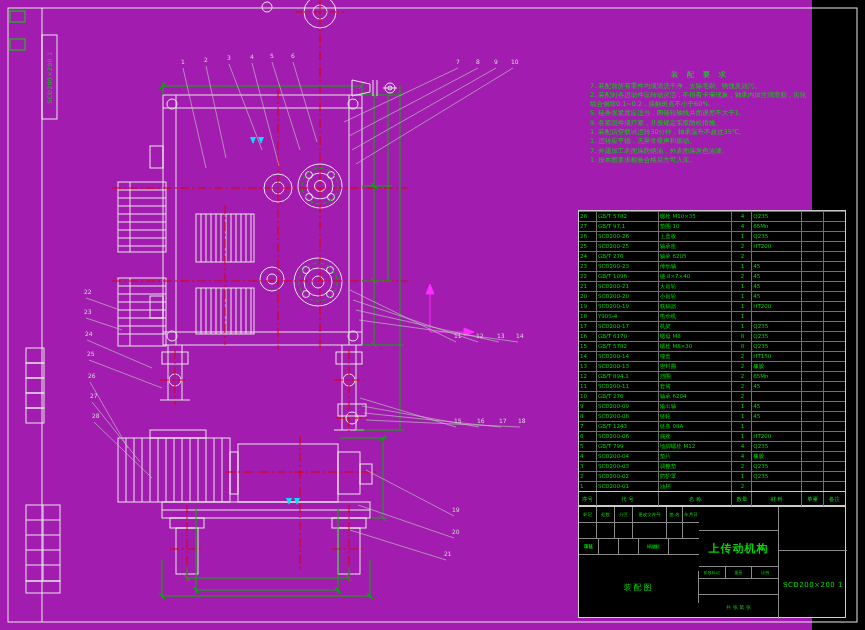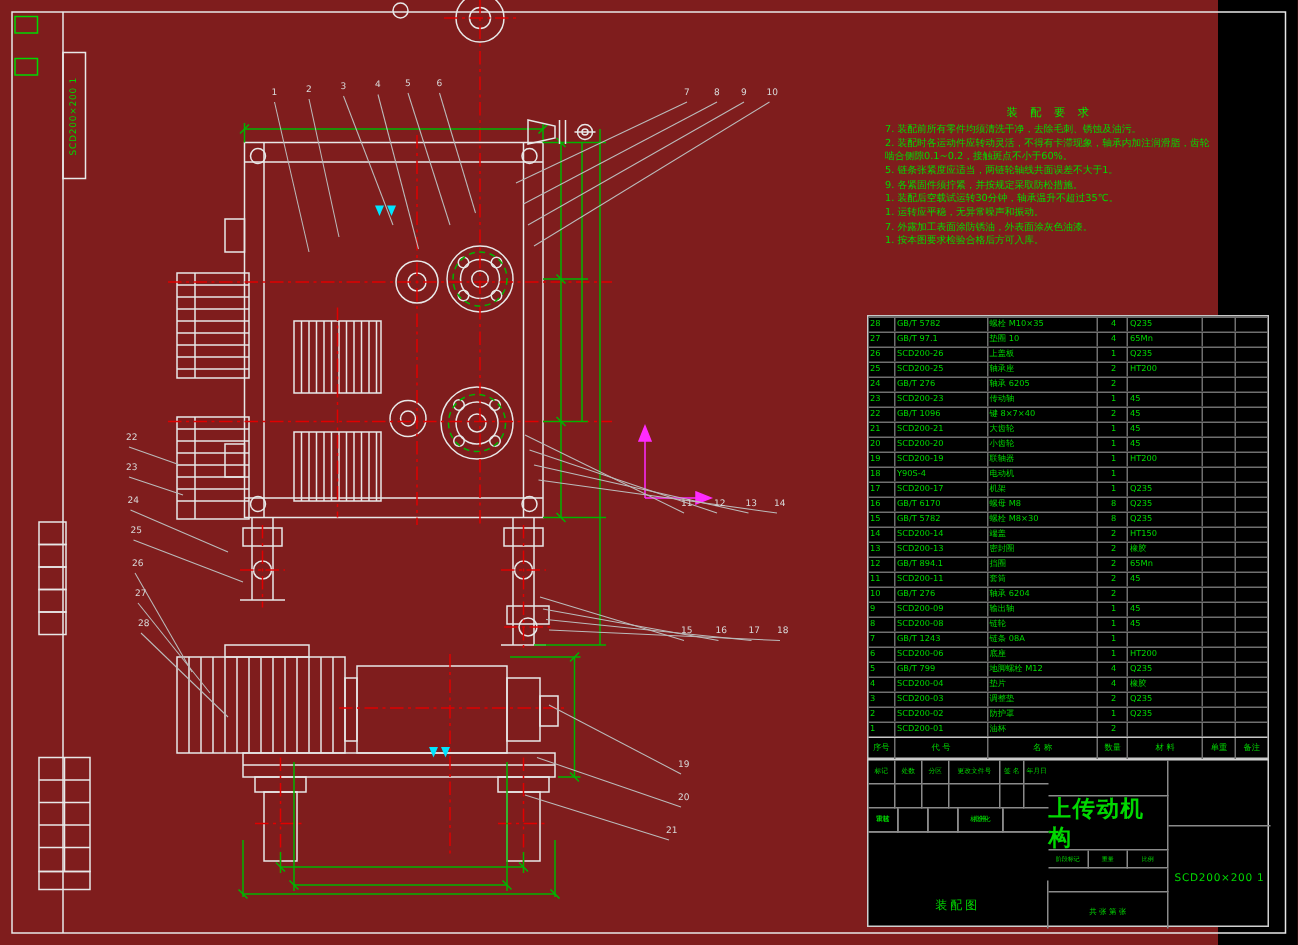--- a/index.html
+++ b/index.html
@@ -1,18 +1,18 @@
 <!DOCTYPE html>
 <html><head>
 <meta charset="utf-8">
 <style>
   *{margin:0;padding:0;box-sizing:border-box}
   html,body{background:#000;width:865px;height:630px;overflow:hidden;
     font-family:"DejaVu Sans",sans-serif}
-  .sheet{position:relative;width:812px;height:630px;background:#7f1d1d}
+  .sheet{position:relative;width:812px;height:630px;background:#a21caf}
   svg.cad{position:absolute;left:0;top:0}
 
   .balloon{position:absolute;color:#d8d8d8;font-size:6px;line-height:1;z-index:5}
 
   .vlabel{position:absolute;left:42px;top:35px;width:15px;height:84px;
     display:flex;align-items:center;justify-content:center;z-index:4}
   .vlabel span{transform:rotate(-90deg);white-space:nowrap;color:#00d800;
     font-size:6px;letter-spacing:.5px}
 
   .notes{position:absolute;left:590px;top:70px;width:220px;color:#00dc00;
@@ -43,26 +43,26 @@
   .tb div{position:absolute}
   .tb-admin{left:0;top:0;width:120px;height:32px;display:flex;flex-wrap:wrap}
   .ta{display:block;font-size:4.5px;line-height:15px;text-align:center;height:16px;
     overflow:hidden;border-right:1px solid #8a8a8a;border-bottom:1px solid #8a8a8a}
   .a0{width:18px}.a1{width:18px}.a2{width:18px}.a3{width:34px}.a4{width:16px}.a5{width:16px;border-right:none}
   .tb-roles{left:0;top:32px;width:120px;height:48px}
   .tr-row{position:relative;display:flex;height:16px}
   .tr-c{display:block;font-size:4.5px;line-height:15px;text-align:center;
     border-right:1px solid #8a8a8a;border-bottom:1px solid #8a8a8a;overflow:hidden}
   .r0{width:20px}.r1{width:20px}.r2{width:20px}.r3{width:30px}.r4{width:30px;border-right:none}
-  .tb-type{left:0;top:80px;width:120px;height:32px;display:flex;align-items:center;
+  .tb-type{left:0;top:64px;width:120px;height:32px;display:flex;align-items:center;
     justify-content:center;font-size:8px;letter-spacing:2px;border-right:1px solid #8a8a8a}
   .tb-midtop{left:120px;top:0;width:80px;height:24px;border-right:1px solid #8a8a8a;
     border-bottom:1px solid #8a8a8a}
   .tb-name{left:120px;top:24px;width:80px;height:36px;display:flex;align-items:center;
-    justify-content:center;font-size:15px;font-weight:bold;letter-spacing:1px;
+    justify-content:center;font-size:11px;font-weight:bold;letter-spacing:1px;
     border-right:1px solid #8a8a8a;border-bottom:1px solid #8a8a8a}
   .tb-stage{left:120px;top:60px;width:80px;height:12px;display:flex;
     border-right:1px solid #8a8a8a}
   .tb-stage span{display:block;font-size:4px;line-height:11px;text-align:center;
     border-right:1px solid #8a8a8a;border-bottom:1px solid #8a8a8a;overflow:hidden}
   .tb-stage span:nth-child(1){width:27px}.tb-stage span:nth-child(2){width:27px}
   .tb-stage span:nth-child(3){width:26px;border-right:none}
   .tb-stagev{left:120px;top:72px;width:80px;height:16px;border-right:1px solid #8a8a8a;
     border-bottom:1px solid #8a8a8a}
   .tb-sheets{left:120px;top:88px;width:80px;height:24px;display:flex;align-items:center;

